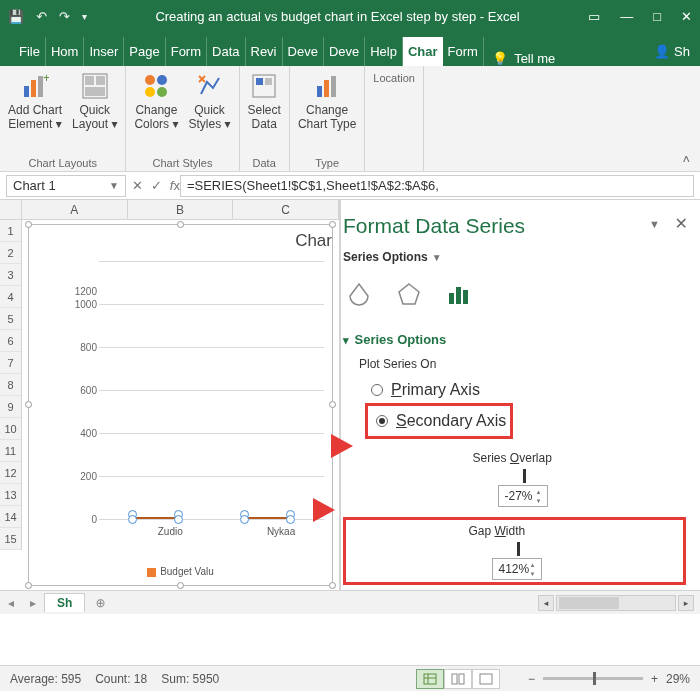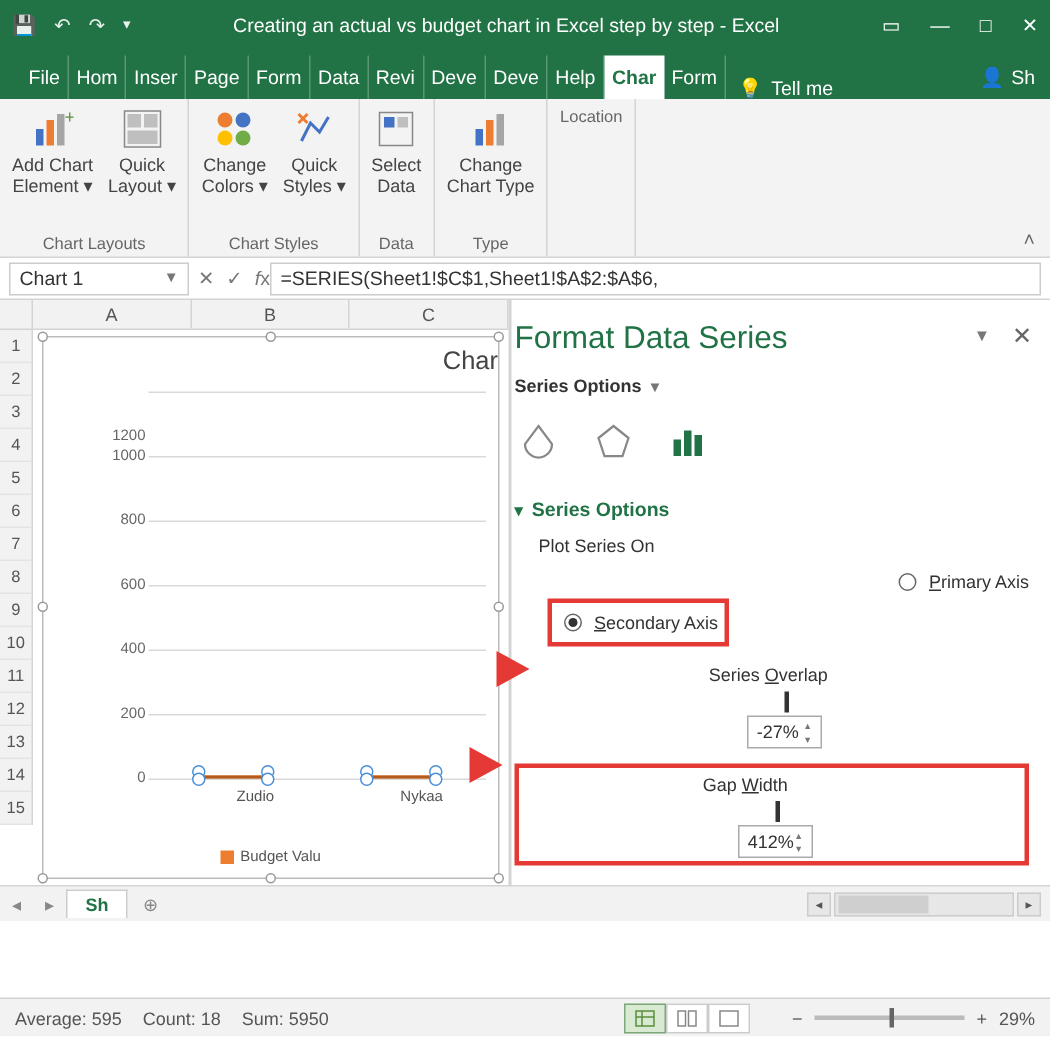--- a/index.html
+++ b/index.html
@@ -68,21 +68,21 @@
 .fmtpane .dd { position:absolute; right:40px; top:18px; color:#777; font-size:11px;}
 .fmtpane .sub { font-size:12px; color:#333; font-weight:700; margin-top:12px; }
 .fmtpane .sub .ca { color:#777; font-size:10px; margin-left:4px;}
 .opticons { display:flex; gap:18px; margin-top:14px; align-items:center;}
 .opticons .oi { width:32px; height:32px; display:flex; align-items:center; justify-content:center; cursor:pointer;}
 .opticons .oi.active svg rect { fill:#217346; }
 .section { margin-top:22px; }
 .section .hd { color:#217346; font-weight:700; font-size:13px; }
 .section .hd::before { content:"▾"; color:#217346; margin-right:6px; font-size:11px;}
 .section .lbl { font-size:12px; color:#333; margin:10px 0 6px 16px;}
-.radio { display:flex; align-items:center; gap:8px; margin-left:28px; font-size:12px; color:#333; padding:4px 0;justify-content:flex-end;}
+.radio { display:flex; align-items:center; gap:8px; margin-left:28px; font-size:16px; color:#333; padding:4px 0;}
 .radio .rb { width:12px; height:12px; border:1px solid #666; border-radius:50%; display:flex; align-items:center; justify-content:center;}
 .radio.sel .rb::after { content:""; width:6px; height:6px; background:#333; border-radius:50%;}
 .redbox { border:3px solid #e53935; padding:2px 4px; }
 .redarrow { position:absolute; width:0; height:0; border-top:12px solid transparent; border-bottom:12px solid transparent; border-left:22px solid #e53935; }
 .slrow { display:flex; align-items:center; gap:10px; margin-left:16px; margin-top:12px; font-size:12px;flex-direction:column;}
 .slrow .track { flex:1; height:2px; background:#999; position:relative;}
 .slrow .thumb { position:absolute; top:-6px; width:3px; height:14px; background:#333;}
 .slrow .numbox { width:50px; height:22px; border:1px solid #aaa; display:flex; align-items:center; padding:0 6px; font-size:12px; position:relative;}
 .slrow .numbox .sp { position:absolute; right:2px; top:1px; bottom:1px; width:12px; display:flex; flex-direction:column; font-size:7px; color:#777; justify-content:space-around; align-items:center;}
 

